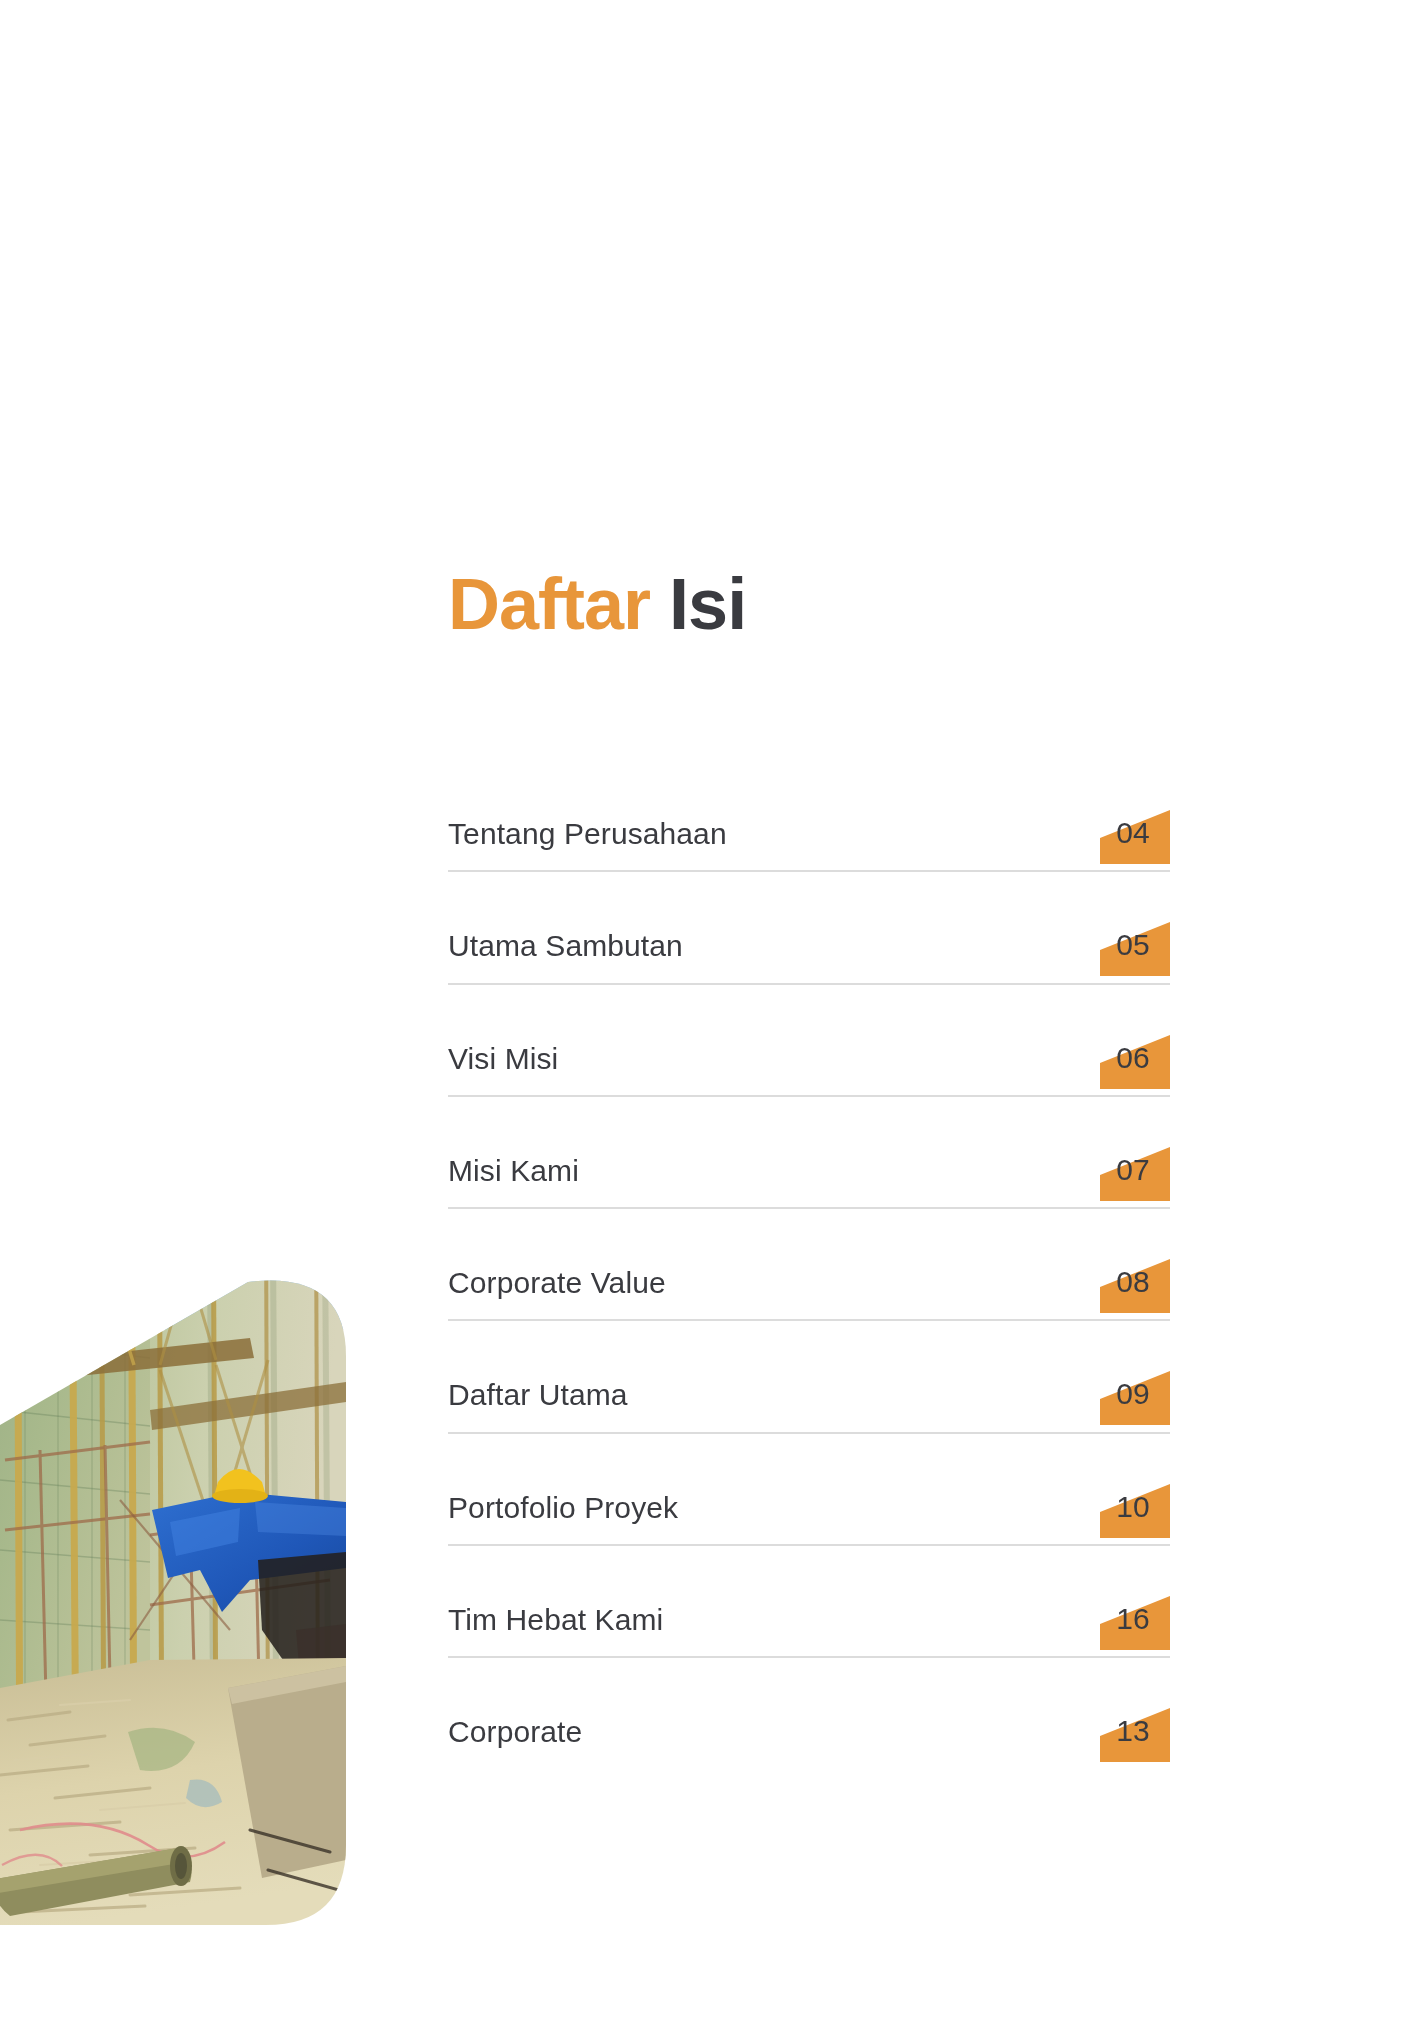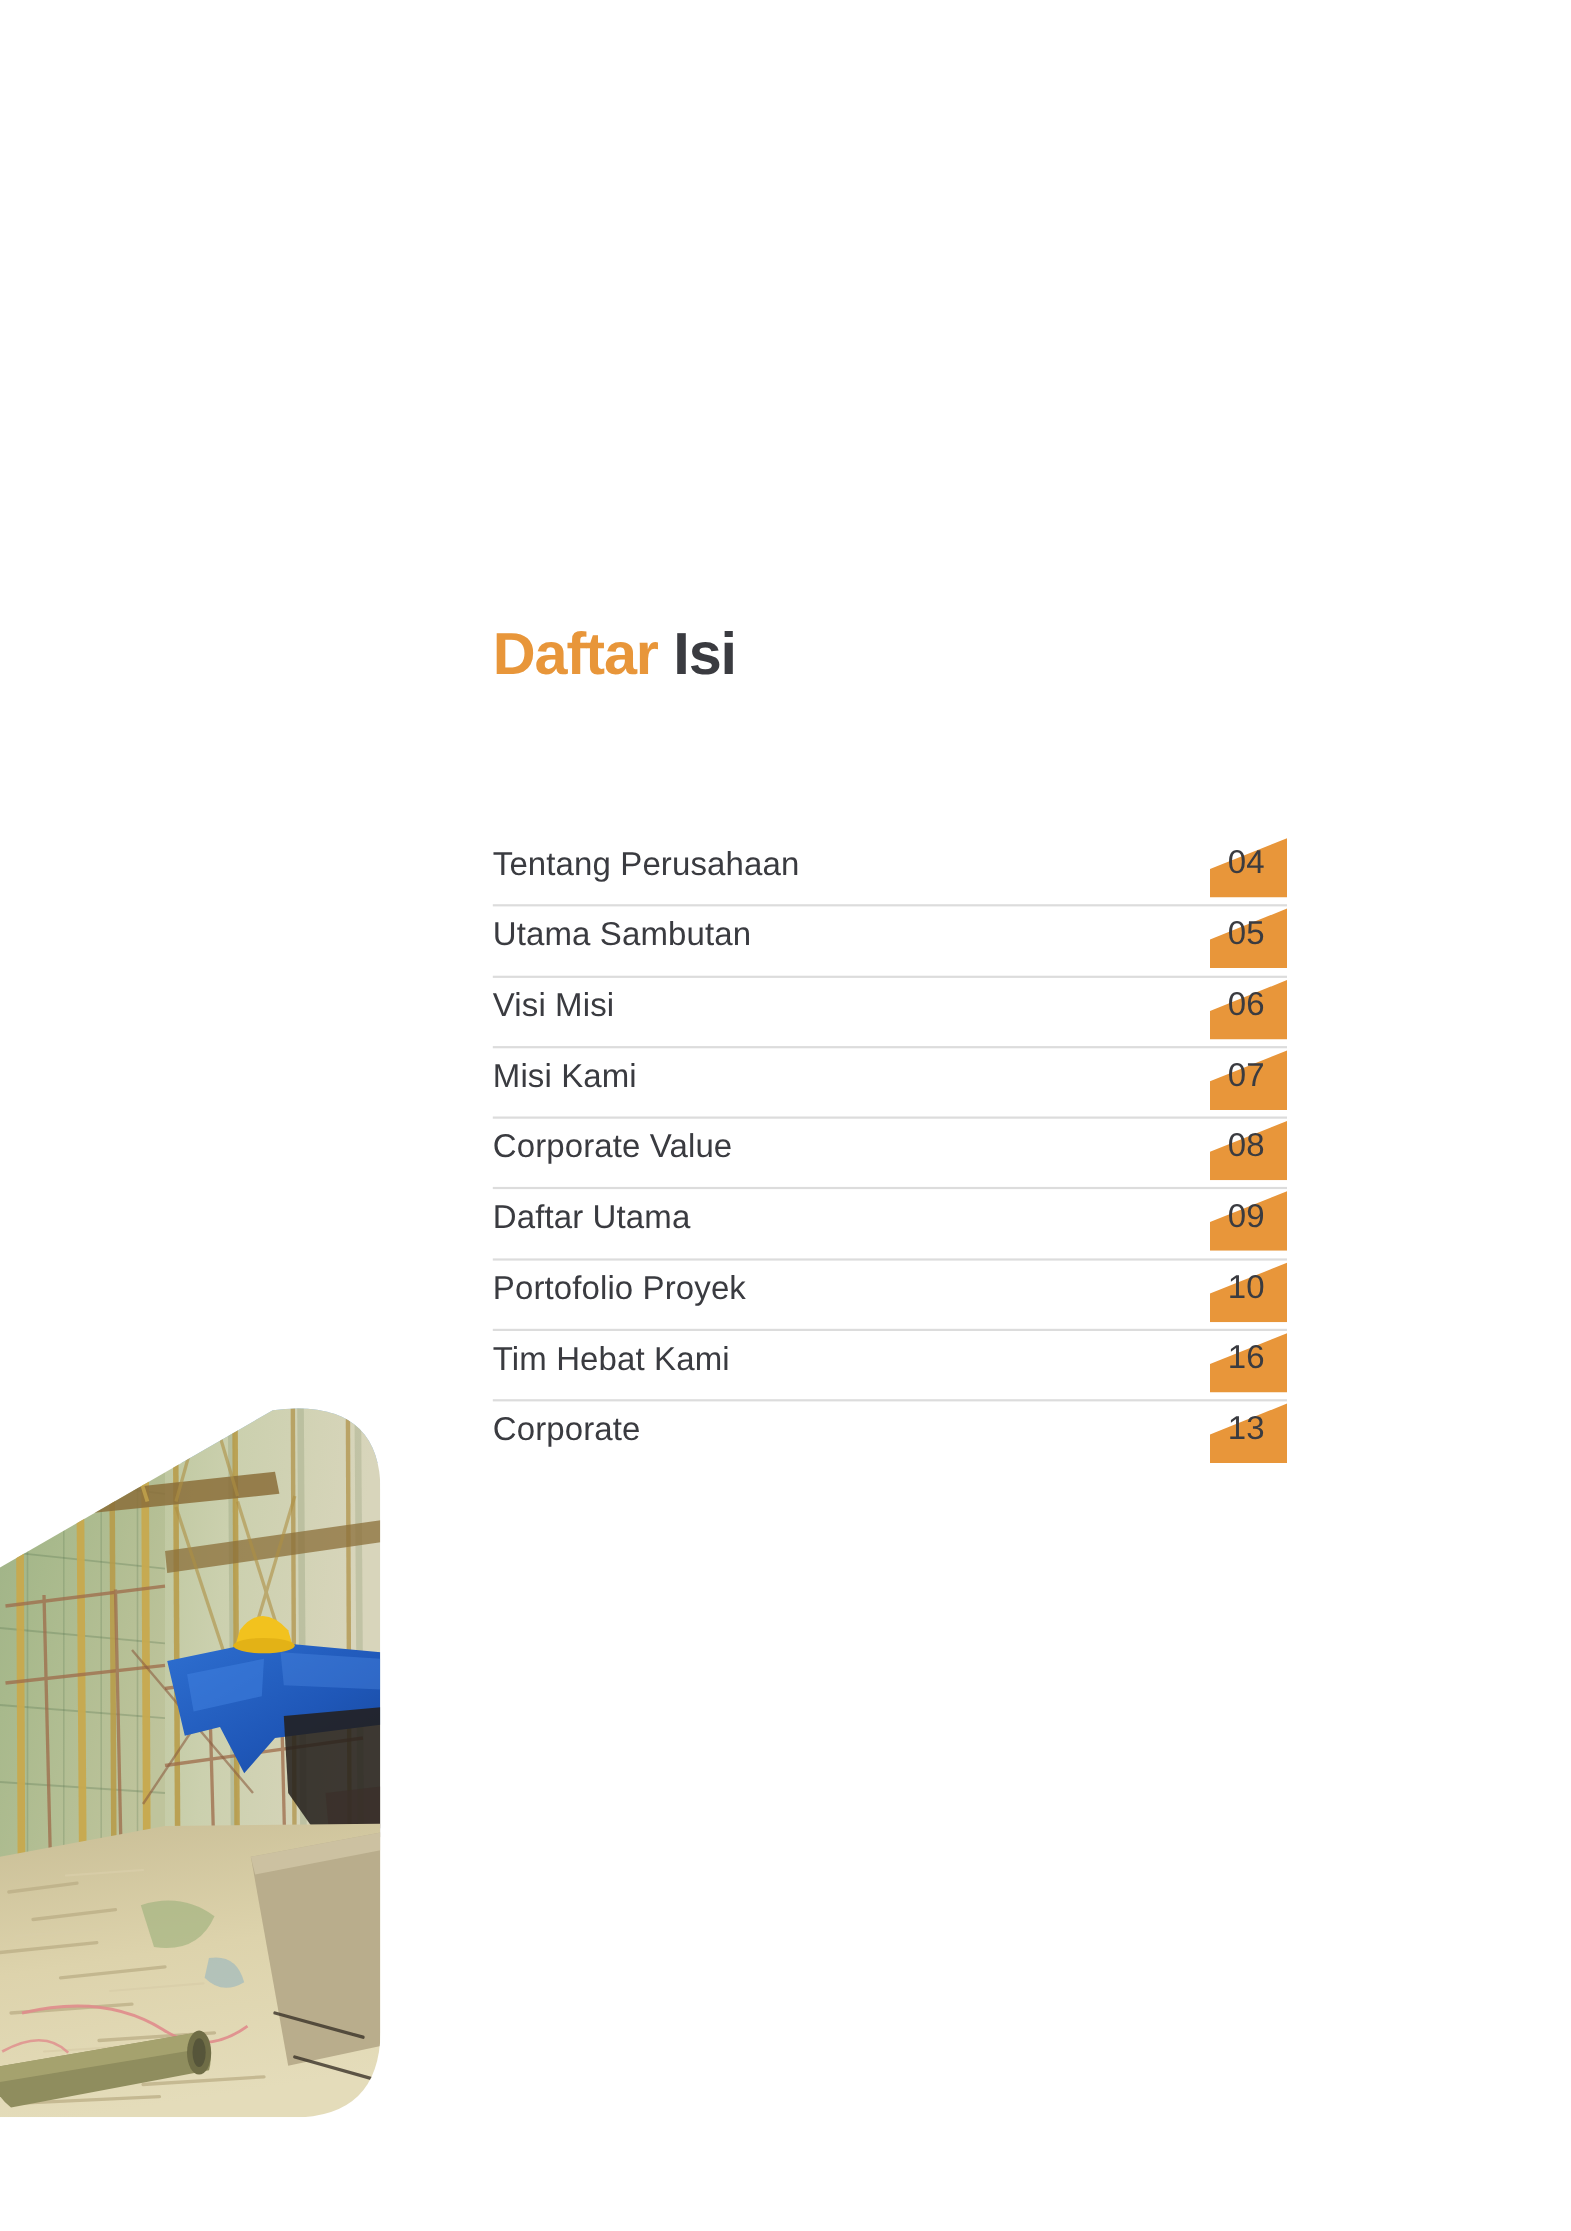--- a/index.html
+++ b/index.html
@@ -31,41 +31,42 @@
     clip-path: path("M 0 795 L 248 652 Q 346 640 346 726 L 346 1215 Q 346 1295 266 1295 L 0 1295 Z");
   }
 
   #photo-svg { display: block; width: 346px; height: 1295px; }
 
   
   #toc-title {
     position: absolute;
     left: 448px;
     top: 568px;
-    font-size: 54px;
+    font-size: 72px;
     font-weight: bold;
     letter-spacing: -1px;
     line-height: 1;
     white-space: nowrap;
   }
   #toc-title .accent { color: #E8963A; }
   #toc-title .dark   { color: #3A3B40; }
 
   
   #toc-list {
     position: absolute;
     left: 448px;
     top: 760px;
     width: 722px;
   }
 
   .toc-row {
     position: relative;
     height: 64.3px;
     border-bottom: 2px solid #DCDCDC;
+    margin-top: 48px;
   }
   .toc-row:last-child { border-bottom: none; }
 
   .toc-label {
     position: absolute;
     left: 0;
     top: 9px;
     font-size: 30px;
     color: #3A3B40;
     letter-spacing: 0.1px;

